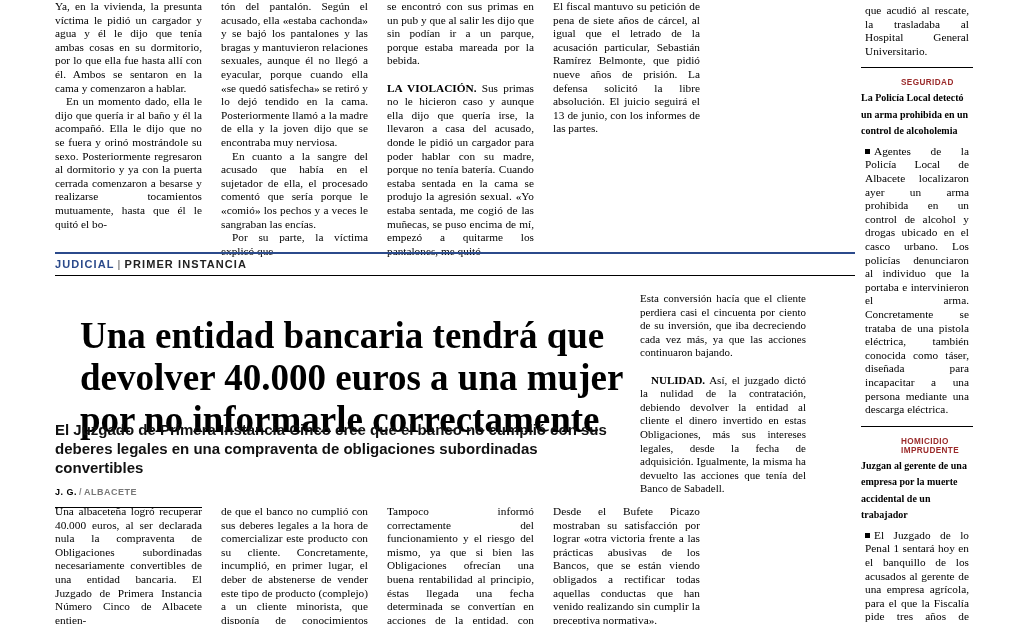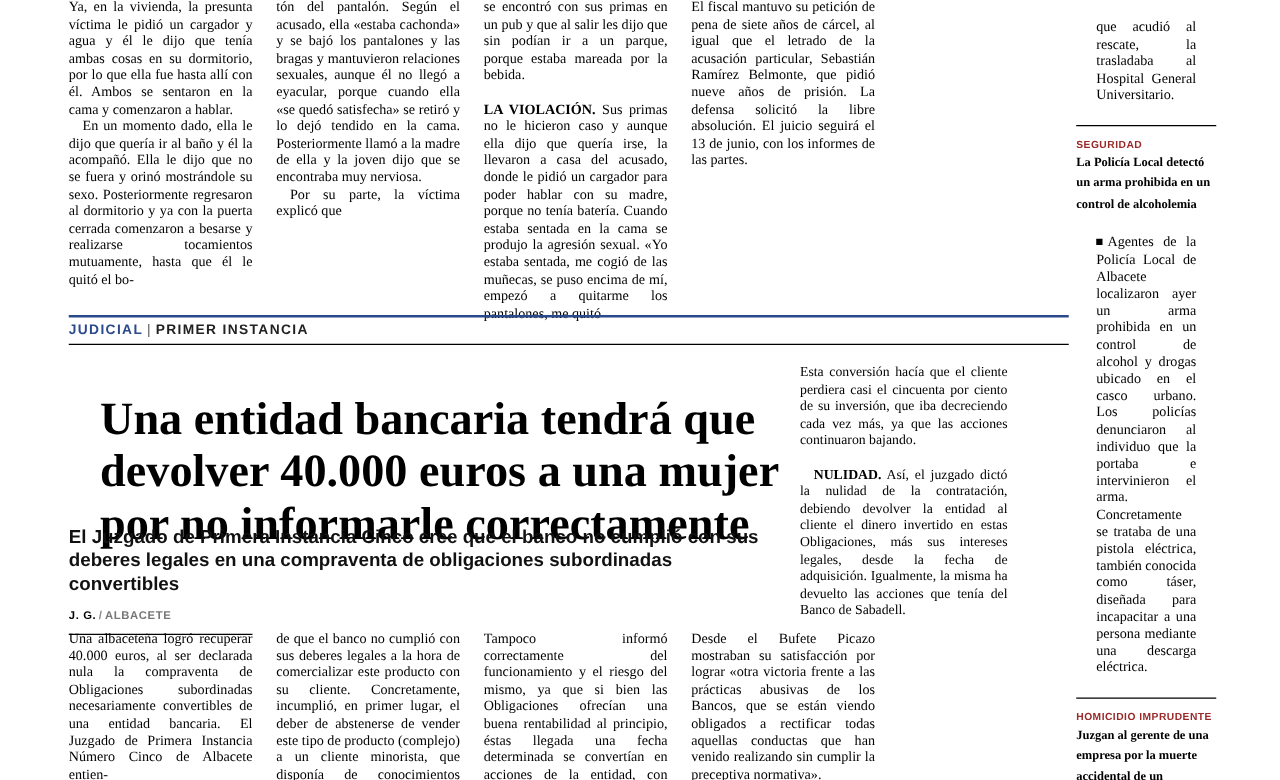--- a/index.html
+++ b/index.html
@@ -52,33 +52,34 @@
   .top-section .col.c5 { width: 150px; }
 
   
   .rail {
     position: absolute;
     left: 861px;
     top: 0px;
     width: 112px;
   }
   .rail p {
-    margin: 16px;
+    margin: 4px;
     font-size: 11.3px;
     line-height: 13.6px;
     text-align: justify;
   }
   .rail .section-label {
     font-family: "Liberation Sans", sans-serif;
     font-size: 8.2px;
     letter-spacing: 0.4px;
     color: #9a2a2a;
     font-weight: bold;
     margin-top: 10px;
     margin-bottom: 3px;
+    margin-left: 40px;
   }
   .rail h3 {
     margin: 0 0 5px 0;
     font-size: 10px;
     line-height: 16.5px;
     font-weight: bold;
     font-family: "Liberation Serif", serif;
   }
   .rail .bullet-par {
     text-indent: 0;
@@ -199,20 +200,21 @@
 
 <div class="page">
 
   <div class="top-section">
     <div class="col c1">
       <p>Ya, en la vivienda, la presunta víctima le pidió un cargador y agua y él le dijo que tenía ambas cosas en su dormitorio, por lo que ella fue hasta allí con él. Ambos se sentaron en la cama y comenzaron a hablar.</p>
       <p>En un momento dado, ella le dijo que quería ir al baño y él la acompañó. Ella le dijo que no se fuera y orinó mostrándole su sexo. Posteriormente regresaron al dormitorio y ya con la puerta cerrada comenzaron a besarse y realizarse tocamientos mutuamente, hasta que él le quitó el bo-</p>
     </div>
     <div class="col c2">
       <p class="noind">tón del pantalón. Según el acusado, ella «estaba cachonda» y se bajó los pantalones y las bragas y mantuvieron relaciones sexuales, aunque él no llegó a eyacular, porque cuando ella «se quedó satisfecha» se retiró y lo dejó tendido en la cama. Posteriormente llamó a la madre de ella y la joven dijo que se encontraba muy nerviosa.</p>
+      <p>En cuanto a la sangre del acusado que había en el sujetador de ella, el procesado comentó que sería porque le «comió» los pechos y a veces le sangraban las encías.</p>
       <p>Por su parte, la víctima explicó que</p>
     </div>
     <div class="col c3">
       <p class="noind">se encontró con sus primas en un pub y que al salir les dijo que sin podían ir a un parque, porque estaba mareada por la bebida.</p>
       <p class="noind" style="margin-top:13.6px;"><span class="lead">LA VIOLACIÓN.</span><span> Sus primas no le hicieron caso y aunque ella dijo que quería irse, la llevaron a casa del acusado, donde le pidió un cargador para poder hablar con su madre, porque no tenía batería. Cuando estaba sentada en la cama se produjo la agresión sexual. «Yo estaba sentada, me cogió de las muñecas, se puso encima de mí, empezó a quitarme los pantalones, me quitó</span></p>
     </div>
     <div class="col c4">
       <p>El fiscal mantuvo su petición de pena de siete años de cárcel, al igual que el letrado de la acusación particular, Sebastián Ramírez Belmonte, que pidió nueve años de prisión. La defensa solicitó la libre absolución. El juicio seguirá el 13 de junio, con los informes de las partes.</p>
     </div>
     <div class="col c5"></div>

